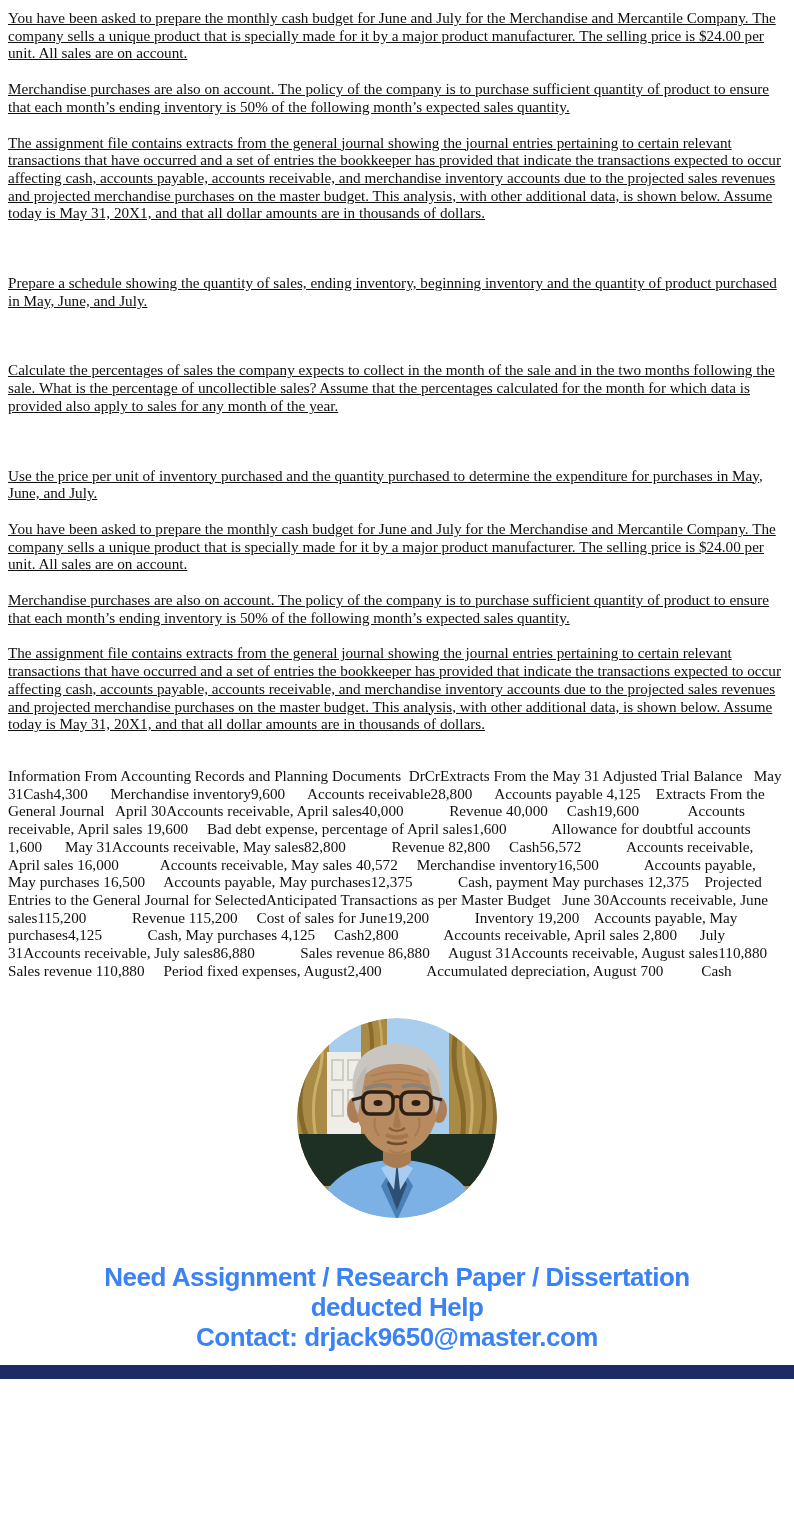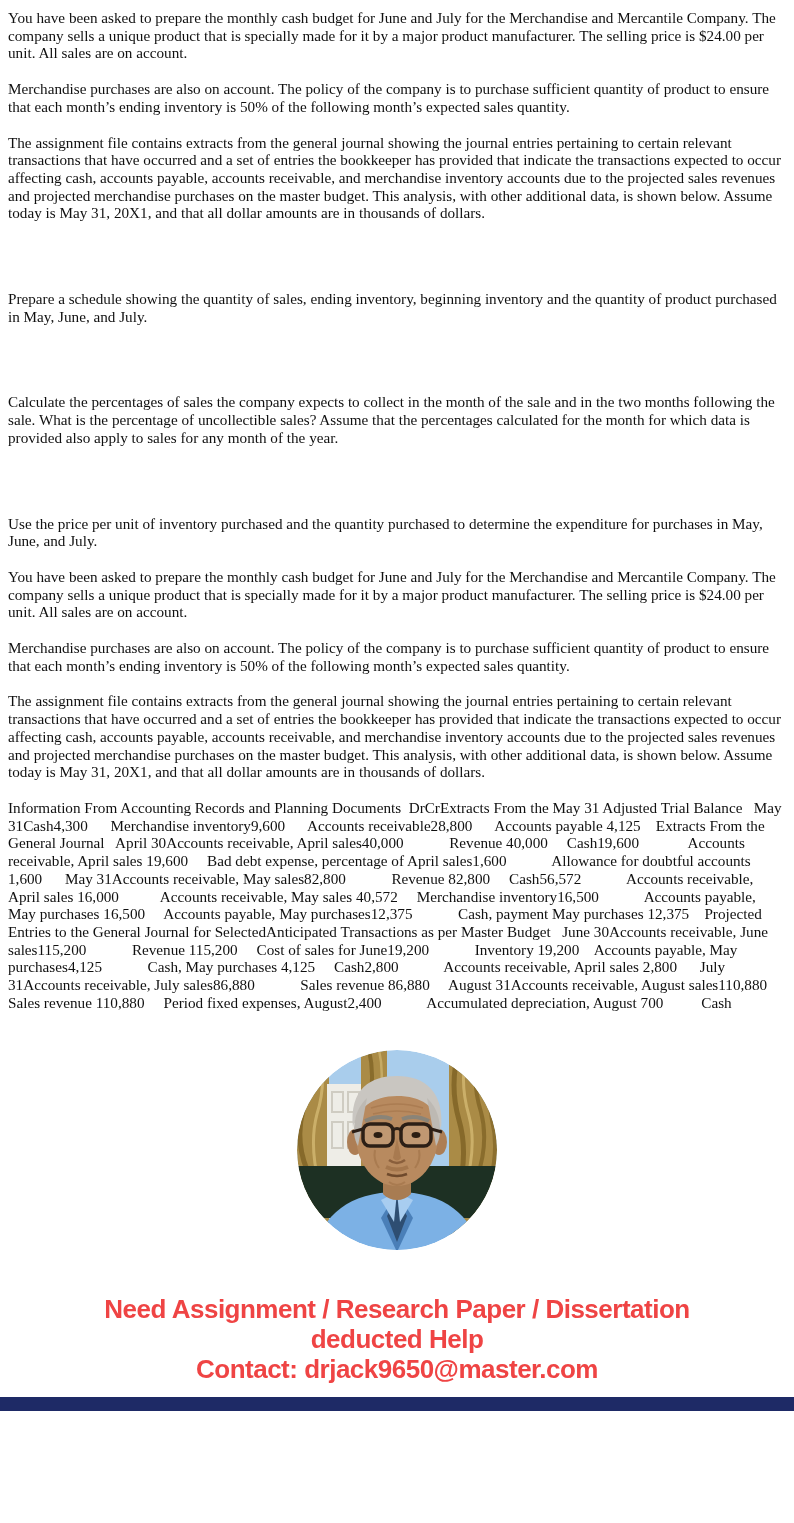--- a/index.html
+++ b/index.html
@@ -2,32 +2,32 @@
 <html><head>
 <meta charset="utf-8">
 <style>
   html,body{margin:0;padding:0;background:#ffffff;}
   .page{
     width:794px;height:1523px;margin:0 auto;background:#ffffff;
     overflow:hidden;position:relative;
     font-family:"Liberation Serif", serif;color:#101010;
   }
   .doc-text{padding:9px 8px 0 8px;font-size:15.2px;line-height:17.7px;text-align:left;}
-  .doc-text p{margin:18px 0 0 0;}
+  .doc-text p{margin:18px 0 0 0;text-decoration:underline;}
   .doc-text p.first{margin-top:0;}
-  .doc-text p.gap-lg{margin-top:68px;}
+  .doc-text p.gap-lg{margin-top:52px;}
   .doc-text b{font-weight:700;}
   .dense{
-    margin-top:18px;height:227px;overflow:hidden;
+    margin-top:34px;height:227px;overflow:hidden;
     white-space:pre-wrap;word-break:normal;
   }
   .avatar-wrap{margin-top:24px;display:flex;justify-content:center;}
   .avatar-wrap svg{display:block;border-radius:50%;}
   .footer-ad{
-    margin-top:44px;text-align:center;color:#ef4444;
+    margin-top:44px;text-align:center;color:#3b82f6;
     font-family:"Liberation Sans", sans-serif;font-weight:700;
     font-size:26px;line-height:30px;letter-spacing:-0.5px;
   }
   .bottom-bar{margin-top:13px;height:14px;background:#1e2a66;}
 </style>
 </head>
 <body>
 
 <div class="page">
 

